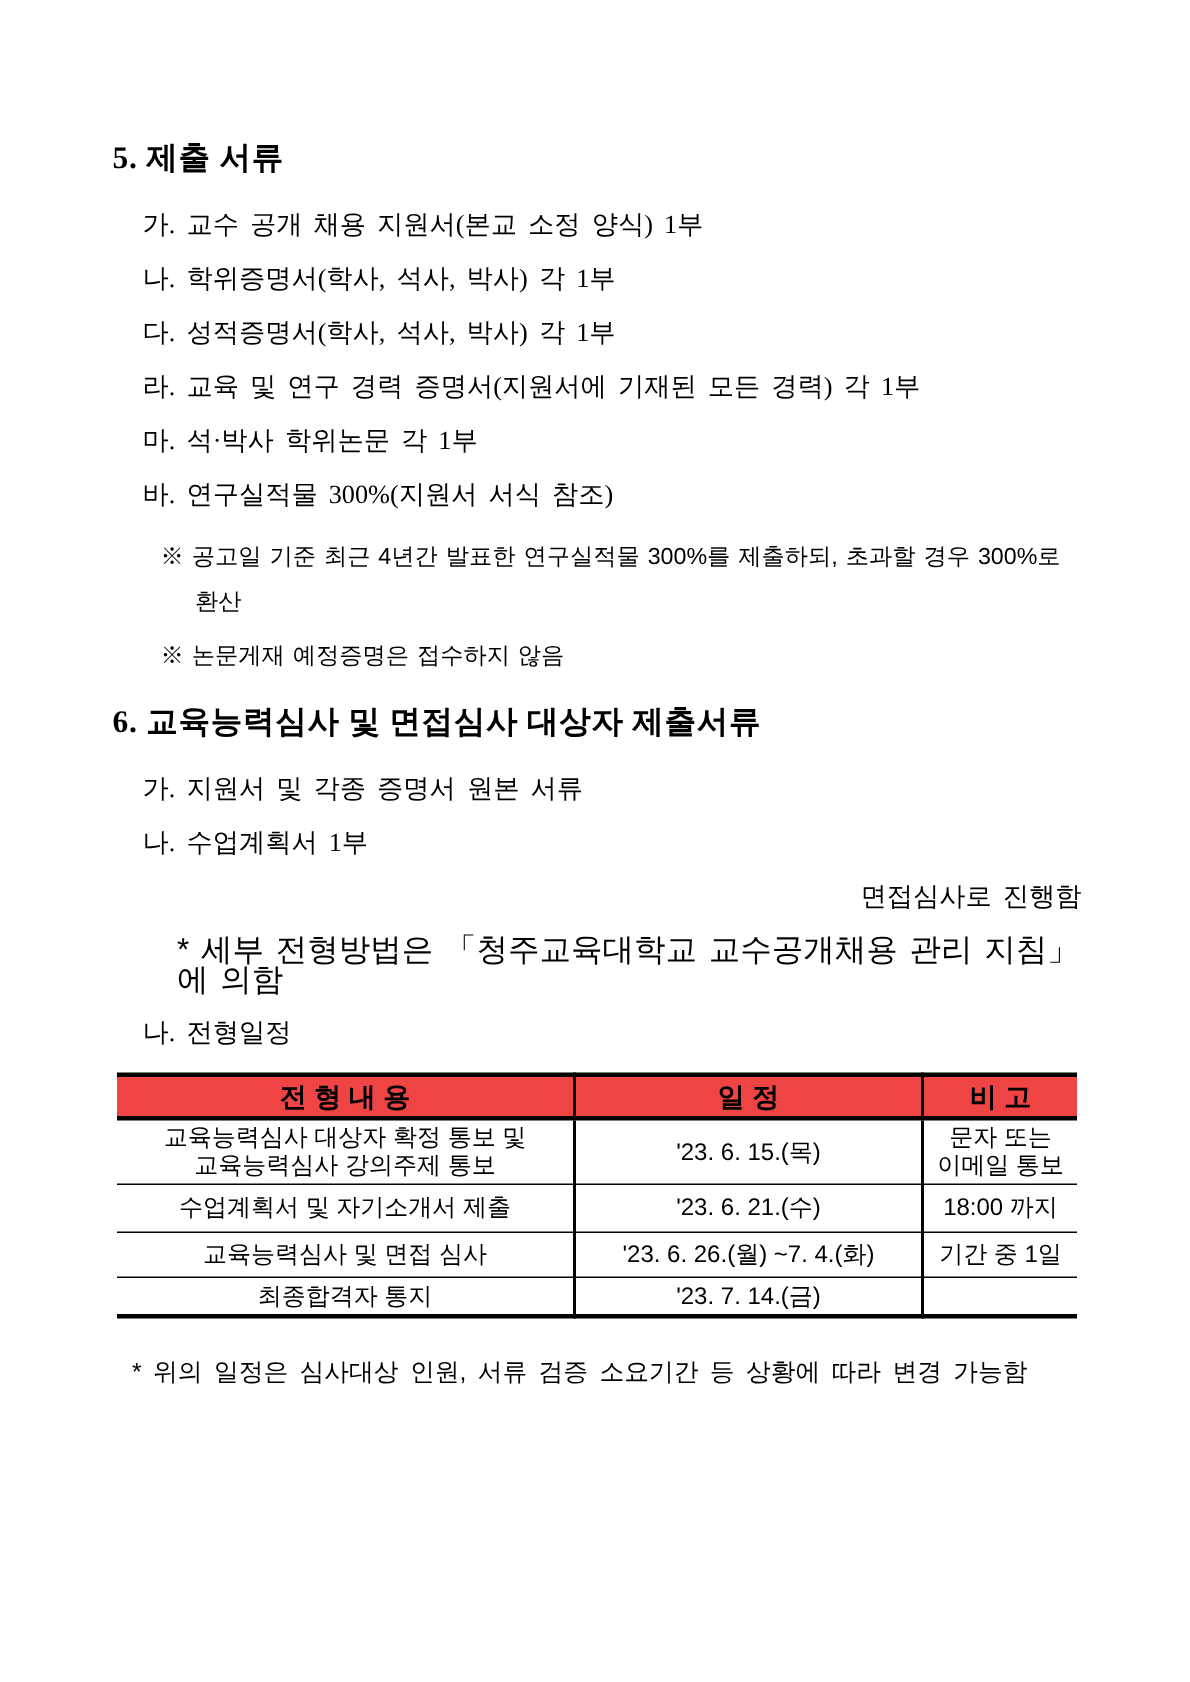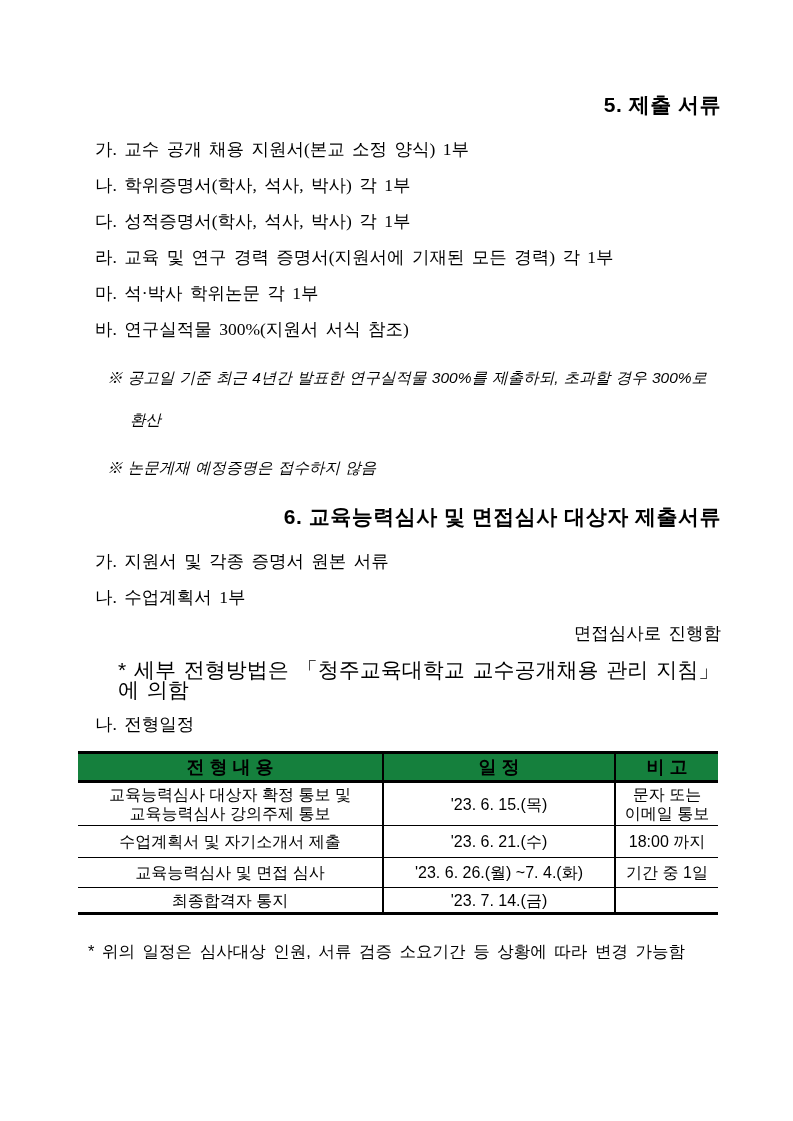--- a/index.html
+++ b/index.html
@@ -9,46 +9,44 @@
     background: #ffffff;
     color: #000000;
     font-family: "Liberation Serif", serif;
     overflow: hidden;
   }
   .doc {
     width: 793px; height: 1121px;
     padding: 92px 72px 0 75px;
   }
   .sec-title {
-    font-family: Liberation Sans, sans-serif;
+    font-family: Liberation Serif, serif;
     font-size: 21px;
     font-weight: bold;
     letter-spacing: 0.5px;
     line-height: 26px;
     margin: 0 0 21px 0;
-    text-align: right;
   }
   .sec-title.mt { margin-top: 15px; }
   .item {
     font-size: 17.5px;
     line-height: 21px;
     margin: 0 0 15px 20px;
     word-spacing: 3px;
   }
   .notes { margin-top: 17px; }
   .note {
     font-family: "Liberation Sans", sans-serif;
     font-size: 15.5px;
-    line-height: 42px;
+    line-height: 30px;
     margin: 0 0 6px 32px;
     padding-left: 23px;
     text-indent: -23px;
     white-space: pre-line;
     word-spacing: 1px;
-    font-style: italic;
   }
   .method-line2 {
     font-size: 17.5px;
     line-height: 21px;
     margin: 0 0 14px 115px;
     word-spacing: 3px;
     text-align: right;
   }
   .sub-note {
     font-family: Liberation Sans, sans-serif;
@@ -60,21 +58,21 @@
   table.schedule {
     border-collapse: collapse;
     table-layout: fixed;
     width: 640px;
     margin: 16px 0 0 3px;
     border-top: 3px solid #000;
     border-bottom: 3px solid #000;
     font-family: "Liberation Sans", sans-serif;
   }
   table.schedule th {
-    background: #15803d;
+    background: #ef4444;
     border-bottom: 3px solid #000;
     font-size: 18px;
     font-weight: bold;
     height: 27px;
     text-align: center;
     vertical-align: middle;
     padding: 1px 2px;
   }
   table.schedule td {
     font-size: 16px;

